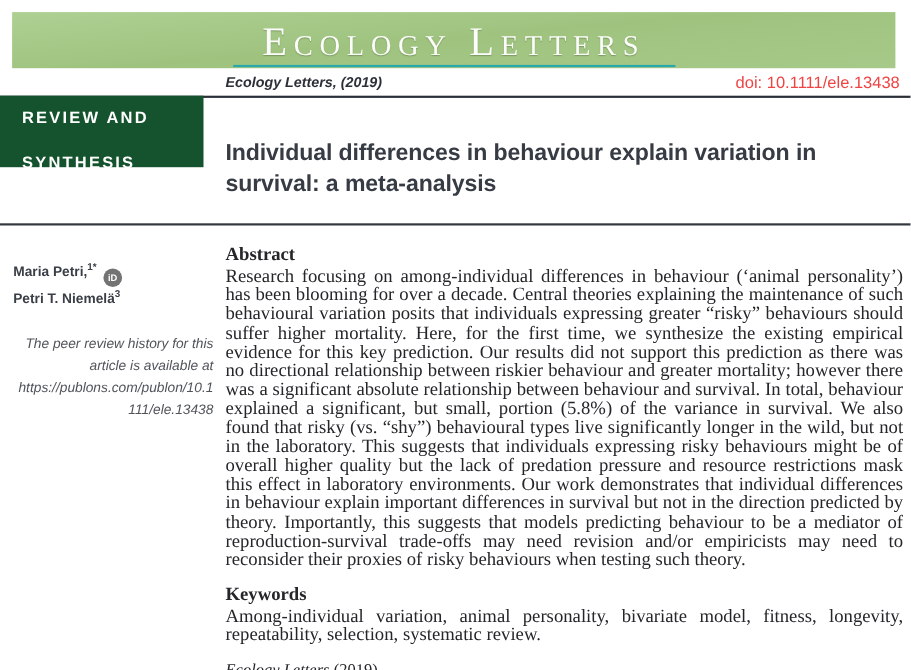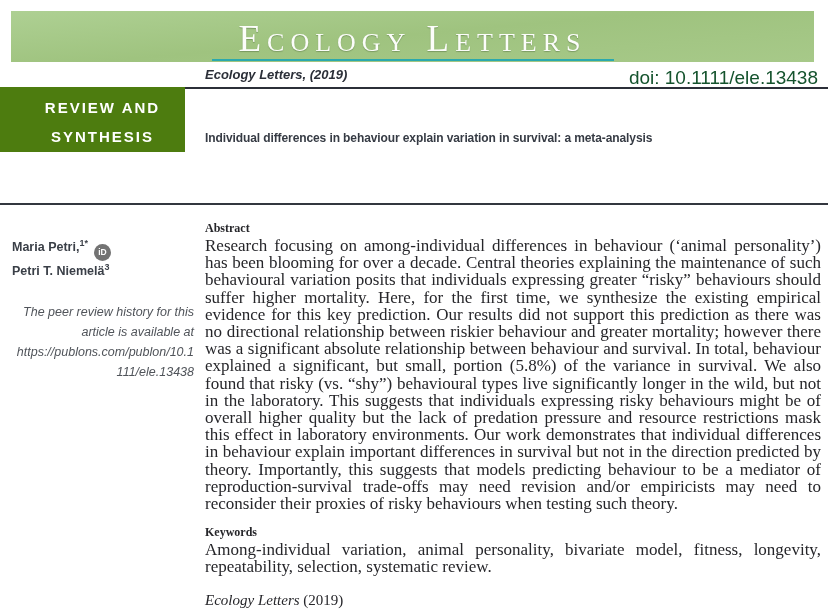--- a/index.html
+++ b/index.html
@@ -43,53 +43,52 @@
 
   
   .cite-row { position: absolute; left: 0; top: 67px; width: 828px; height: 18px; }
   .cite {
     position: absolute; left: 205px; top: 0;
     font-size: 13px; font-weight: bold; font-style: italic;
     color: #2b2f38;
   }
   .doi {
     position: absolute; right: 10px; top: 0;
-    font-size: 19px; font-weight: 500;
-    color: #14532d;
+    font-size: 15px; font-weight: 500;
+    color: #ef4444;
   }
 
   
   .rule-top {
     position: absolute; left: 0; top: 87px;
     width: 828px; height: 2px; background: #2b2f38;
   }
   .rule-mid {
     position: absolute; left: 0; top: 203px;
     width: 828px; height: 2px; background: #33373f;
   }
 
   
   .type-box {
     position: absolute; left: 0; top: 87px;
     width: 185px; height: 65px;
-    background: #4d7c0f;
+    background: #14532d;
     color: #ffffff;
     padding: 12px 0 0 20px;
     font-weight: bold;
     font-size: 15px;
     letter-spacing: 2px;
-    text-align: center;
   }
-  .type-box .line2 { margin-top: 12px; }
+  .type-box .line2 { margin-top: 24px; }
 
   
   .title {
     position: absolute; left: 205px; top: 124px;
     width: 612px;
-    font-size: 12px; font-weight: bold;
+    font-size: 21px; font-weight: bold;
     line-height: 29px;
     color: #363b44;
     letter-spacing: -0.1px;
   }
 
   
   .left-col { position: absolute; left: 12px; top: 237px; width: 182px; }
   .authors {
     font-size: 12.5px; font-weight: bold;
     color: #3a3f47;
@@ -118,21 +117,21 @@
   }
 
   
   .right-col {
     position: absolute; left: 205px; top: 221px;
     width: 616px;
     font-family: "Liberation Serif", serif;
     color: #26262a;
   }
   .right-col h2 {
-    font-size: 12px; font-weight: bold;
+    font-size: 17px; font-weight: bold;
     font-family: "Liberation Serif", serif;
   }
   .body-text {
     margin-top: 1px;
     font-size: 17px;
     line-height: 17.2px;
     text-align: justify;
   }
   .kw-head { margin-top: 13px; }
   .footer-cite { margin-top: 16px; font-size: 15px; }

